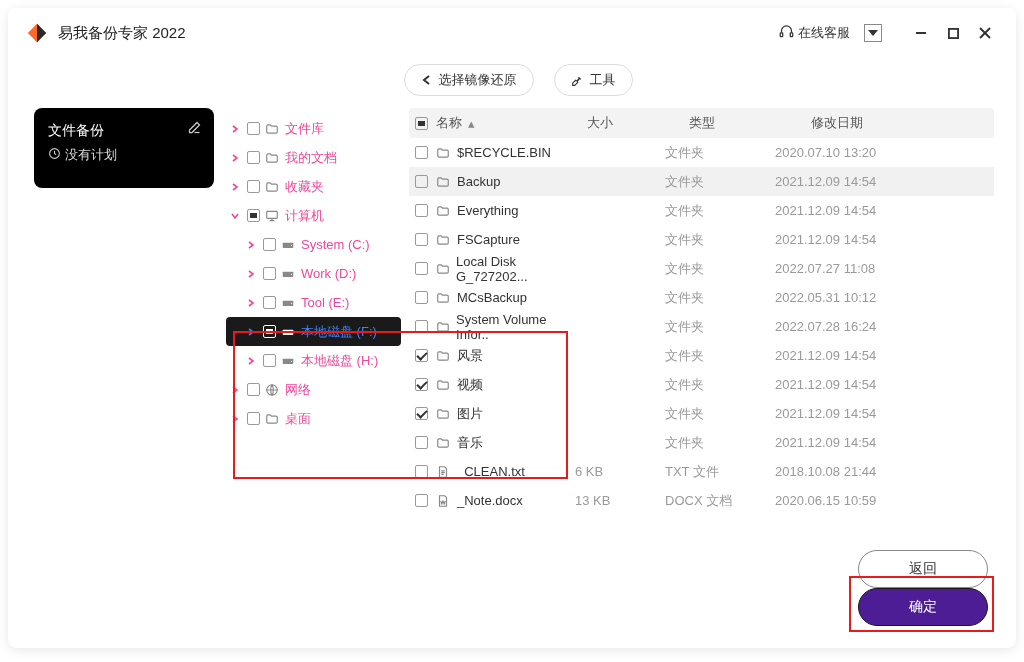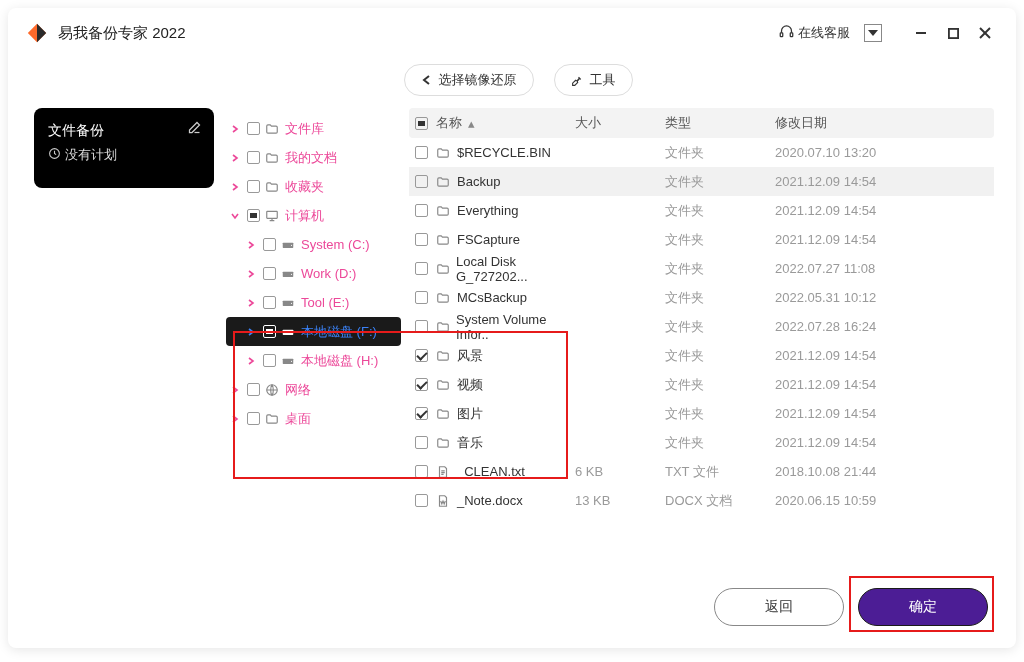--- a/index.html
+++ b/index.html
@@ -36,37 +36,37 @@
   .tree-checkbox { width: 13px; height: 13px; border: 1px solid #999; border-radius: 2px; margin: 0 5px; position: relative; flex-shrink: 0; background: #fff;}
   .tree-checkbox.indeterminate::after { content: ''; position: absolute; top: 3px; left: 2px; width: 7px; height: 5px; background: #333;}
   .tree-item.selected .tree-checkbox { border-color: #fff; background: transparent;}
   .tree-item.selected .tree-checkbox.indeterminate::after { background: #fff;}
   .tree-icon { width: 15px; display: inline-flex; margin-right: 5px; flex-shrink: 0;}
   .tree-label { white-space: nowrap; overflow: hidden; text-overflow: ellipsis;}
   .d0 { padding-left: 2px; }
   .d1 { padding-left: 18px; }
   
   .table { flex: 1; margin-left: 8px;}
-  .t-head { display: flex; align-items: center; height: 30px; background: #f3f3f3; border-radius: 4px; padding: 0 6px; font-size: 13px; color: #555;}
+  .t-head { display: flex; align-items: center; height: 30px; background: #f3f3f3; border-radius: 4px; padding: 0 6px; font-size: 13px; color: #555; gap: 12px;}
   .t-head .name-col { display: flex; align-items: center;}
   .name-col { flex: 0 0 160px;}
   .size-col { flex: 0 0 90px;}
   .type-col { flex: 0 0 110px;}
   .date-col { flex: 1;}
   .t-chk { width: 13px; height: 13px; border: 1px solid #999; border-radius: 2px; margin-right: 8px; position: relative; flex-shrink: 0; cursor: pointer;}
   .t-chk.checked::after { content: ''; position: absolute; top: 0px; left: 3px; width: 4px; height: 8px; border: solid #333; border-width: 0 2px 2px 0; transform: rotate(45deg);}
   .t-chk.indeterminate::after { content: ''; position: absolute; top: 3px; left: 2px; width: 7px; height: 5px; background: #333;}
   .t-sort { margin-left: 6px; color: #888;}
   .t-row { display: flex; align-items: center; height: 29px; padding: 0 6px; font-size: 13px; color: #444;}
   .t-row.highlight { background: #f1f1f1;}
   .t-row .name-col { display: flex; align-items: center; color: #333;}
   .t-row .type-col, .t-row .date-col, .t-row .size-col { color: #9a9a9a;}
   .row-icon { width: 15px; display: inline-flex; margin-right: 6px; color: #777;}
   
-  .footer { position: absolute; bottom: 22px; right: 28px; display: flex;}
+  .footer { position: absolute; bottom: 22px; right: 28px; display: flex; flex-direction: column;}
   .btn { width: 130px; height: 38px; border-radius: 20px; display: flex; align-items: center; justify-content: center; font-size: 14px; cursor: pointer; margin-left: 14px;}
   .btn-outline { border: 1px solid #888; background: #fff; color: #333;}
   .btn-primary { background: #4c1d95; color: #fff; border: 1px solid #1a1a1a;}
   
   .redbox { position: absolute; border: 2px solid #e61b1b; pointer-events: none;}
   .redbox1 { top: 323px; left: 225px; width: 335px; height: 148px;}
   .redbox2 { bottom: 16px; right: 22px; width: 145px; height: 56px;}
   
   .dropdown-thumb { display:inline-flex; width:18px; height:18px; border:1px solid #888; align-items:center; justify-content:center;}
 </style>

